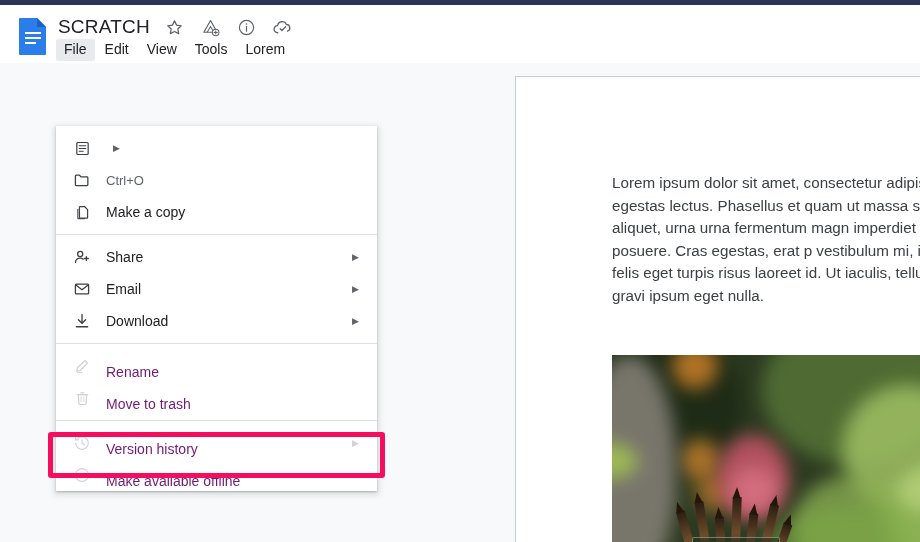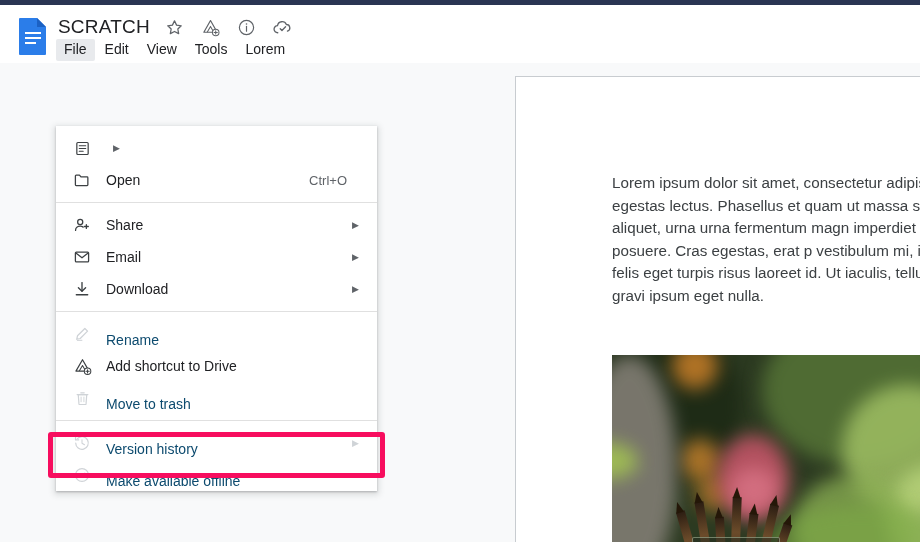--- a/index.html
+++ b/index.html
@@ -203,21 +203,21 @@
     white-space: nowrap;
   }
   .menu-item .mi-arrow {
     width: 14px;
     margin-right: 10px;
     font-size: 9px;
     color: #5f6368;
     text-align: right;
     line-height: 10px;
   }
-  .menu-item.disabled .mi-label { color: #0c4a6e; margin-top: 12px; }
+  .menu-item.disabled .mi-label { color: #701a75; margin-top: 12px; }
   .menu-item.disabled .mi-icon  { color: #cfd3d7; }
   .menu-item.disabled .mi-arrow { color: #cfd3d7; }
 
   .menu-sep {
     height: 1px;
     background: #e0e0e0;
     margin: 6px 0 6px 0;
   }
 
   
@@ -357,24 +357,32 @@
         </span>
         <span class="mi-arrow">▶</span>
       </div>
 
       <div class="menu-item">
         <span class="mi-icon">
           <svg width="18" height="18" viewBox="0 0 24 24" fill="none" stroke="#3c4043" stroke-width="1.7" stroke-linejoin="round">
             <path d="M3.2 18.4 V6.6 a1 1 0 0 1 1 -1 h4.4 l2 2.3 h8.2 a1 1 0 0 1 1 1 v9.5 a1 1 0 0 1 -1 1 H4.2 a1 1 0 0 1 -1 -1 z"></path>
           </svg>
         </span>
-        <span class="mi-label">Open</span>
         <span class="mi-accel">Ctrl+O</span>
       </div>
 
+      <div class="menu-item">
+        <span class="mi-icon">
+          <svg width="17" height="17" viewBox="0 0 24 24" fill="none" stroke="#3c4043" stroke-width="1.7" stroke-linejoin="round">
+            <path d="M8.6 3.6 h6.2 l4.4 4.4 v11 a.9 .9 0 0 1 -.9 .9 H8.6 a.9 .9 0 0 1 -.9 -.9 V4.5 a.9 .9 0 0 1 .9 -.9 z"></path>
+            <path d="M5.4 7 V20 a.9 .9 0 0 0 .9 .9 h9.1" stroke-width="1.5"></path>
+          </svg>
+        </span>
+        <span class="mi-label">Make a copy</span>
+      </div>
 
       <div class="menu-sep"></div>
 
       <div class="menu-item">
         <span class="mi-icon">
           <svg width="18" height="18" viewBox="0 0 24 24" fill="none" stroke="#3c4043" stroke-width="1.7" stroke-linecap="round">
             <circle cx="9.6" cy="8" r="3.4"></circle>
             <path d="M3.4 19.2 c0 -3.4 2.8 -5.6 6.2 -5.6 c1.5 0 2.9 .45 4 1.2"></path>
             <path d="M17.8 11.4 v5.2 M15.2 14 h5.2"></path>
           </svg>
@@ -412,31 +420,20 @@
         <span class="mi-icon">
           <svg width="18" height="18" viewBox="0 0 24 24" fill="none" stroke="currentColor" stroke-width="1.7" stroke-linejoin="round">
             <path d="M15.8 4.6 l3.6 3.6 L9.6 18 l-4.6 1 1 -4.6 z"></path>
             <path d="M5.2 20.4 h7.2" stroke-width="1.4"></path>
           </svg>
         </span>
         <span class="mi-label">Rename</span>
       </div>
 
 
-      <div class="menu-item">
-        <span class="mi-icon">
-          <svg width="19" height="19" viewBox="0 0 24 24" fill="none" stroke="#3c4043" stroke-width="1.5" stroke-linejoin="round">
-            <path d="M12 3.4 L20.3 17.8 H3.7 Z"></path>
-            <path d="M7.9 17.8 L12 10.8 L16.1 17.8" stroke-width="1.3"></path>
-            <circle cx="18.4" cy="18.1" r="4.1" fill="#ffffff" stroke="#3c4043" stroke-width="1.3"></circle>
-            <path d="M18.4 16 v4.2 M16.3 18.1 h4.2" stroke-width="1.3" stroke-linecap="round"></path>
-          </svg>
-        </span>
-        <span class="mi-label">Add shortcut to Drive</span>
-      </div>
 
       <div class="menu-item disabled">
         <span class="mi-icon">
           <svg width="17" height="17" viewBox="0 0 24 24" fill="none" stroke="currentColor" stroke-width="1.7" stroke-linejoin="round">
             <path d="M6 6.4 h12 l-1 13.2 a1 1 0 0 1 -1 .9 H8 a1 1 0 0 1 -1 -.9 z"></path>
             <path d="M4.4 6.4 h15.2 M9.6 4 h4.8" stroke-linecap="round"></path>
             <path d="M10 10 v6.6 M14 10 v6.6" stroke-width="1.3" stroke-linecap="round"></path>
           </svg>
         </span>
         <span class="mi-label">Move to trash</span>

